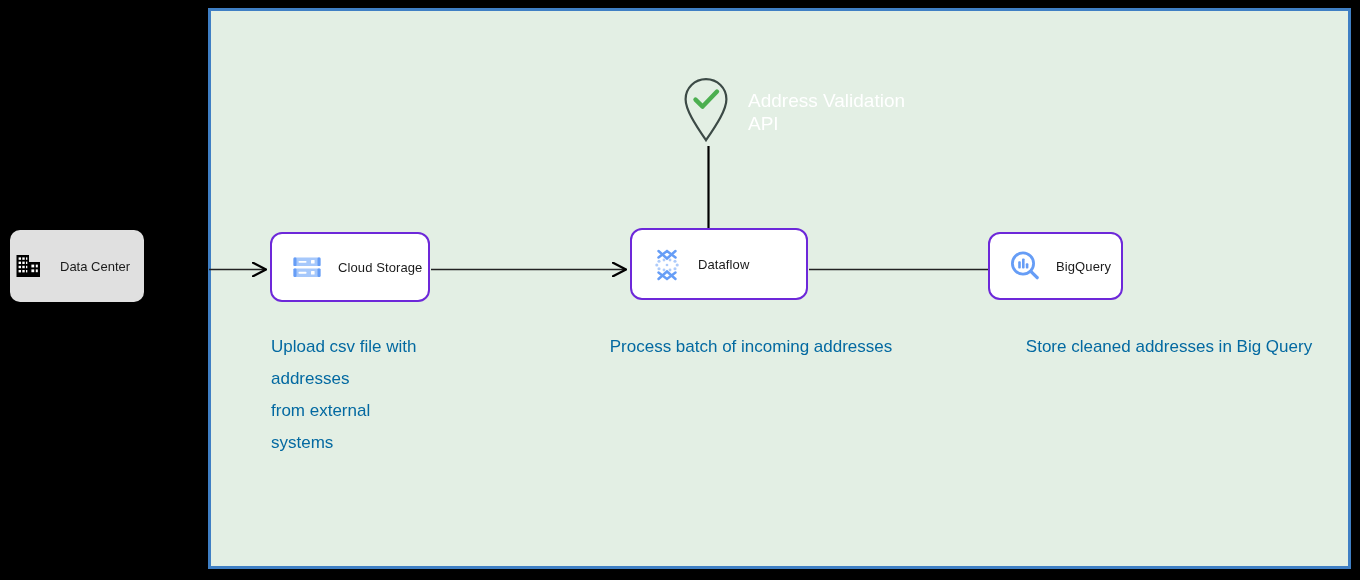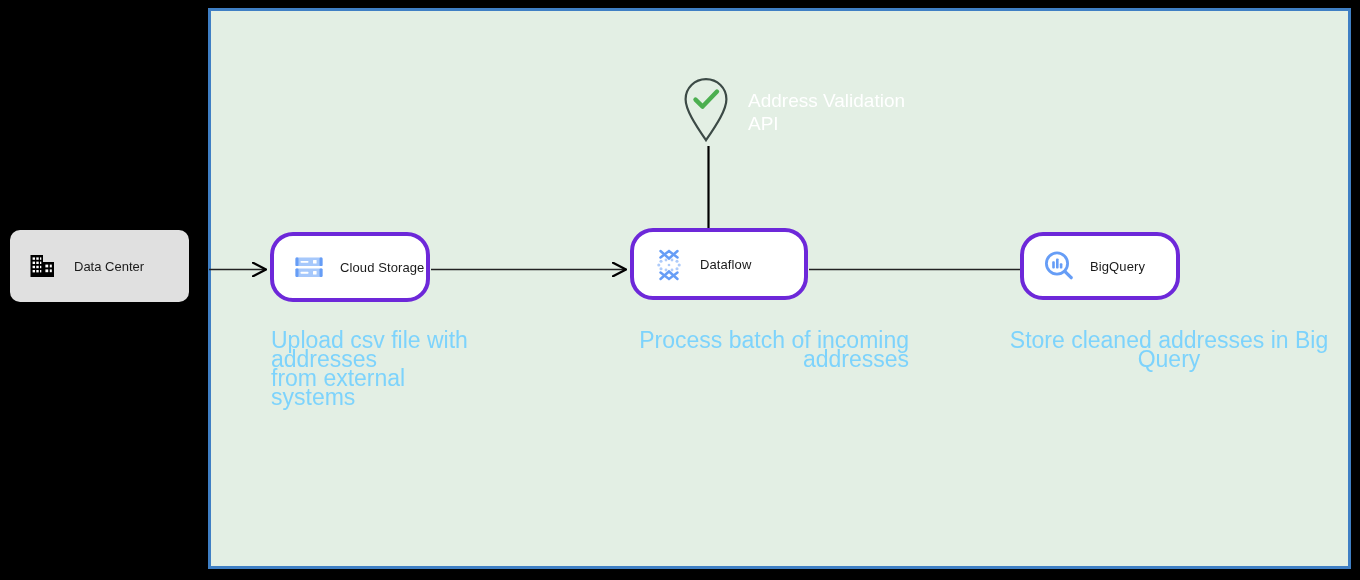--- a/index.html
+++ b/index.html
@@ -34,22 +34,22 @@
     height: 561px;
     background: #e3efe4;
     border: 3px solid #3f7fc4;
     box-sizing: border-box;
   }
 
   
   .node {
     position: absolute;
     background: #ffffff;
-    border: 4px solid #6d28d9;
-    border-radius: 23px;
+    border: 2px solid #6d28d9;
+    border-radius: 12px;
     box-sizing: border-box;
     display: flex;
     align-items: center;
     padding-left: 18px;
     gap: 14px;
   }
   .node .node-label {
     font-size: 13px;
     color: #1b1b1b;
     white-space: nowrap;
@@ -57,35 +57,35 @@
   }
   .node .node-icon {
     width: 34px;
     height: 34px;
     flex: 0 0 34px;
     display: block;
   }
 
   #node-cloud-storage { left: 270px; top: 232px; width: 160px; height: 70px; }
   #node-dataflow      { left: 630px; top: 228px; width: 178px; height: 72px; }
-  #node-bigquery      { left: 1020px; top: 232px; width: 160px; height: 68px; }
+  #node-bigquery      { left: 988px; top: 232px; width: 135px; height: 68px; }
 
   
   .ext-node {
     position: absolute;
     left: 10px;
     top: 230px;
-    width: 179px;
+    width: 134px;
     height: 72px;
     background: #e0e0e0;
     border-radius: 10px;
     box-sizing: border-box;
     display: flex;
     align-items: center;
-    padding-left: 18px;
+    padding-left: 4px;
     gap: 16px;
   }
   .ext-node .node-label {
     font-size: 13px;
     color: #1b1b1b;
     white-space: nowrap;
   }
   .ext-node .node-icon {
     width: 30px;
     height: 30px;
@@ -115,27 +115,27 @@
     font-size: 19px;
     line-height: 23px;
     color: #ffffff;
     white-space: pre-line;
     width: 220px;
   }
 
   
   .caption {
     position: absolute;
-    font-size: 23px;
-    line-height: 19px;
-    color: #7dd3fc;
+    font-size: 17px;
+    line-height: 32px;
+    color: #0369a1;
     white-space: pre-line;
   }
   #caption-storage  { left: 271px; top: 331px; width: 210px; text-align: left; }
-  #caption-dataflow { left: 569px; top: 331px; width: 340px; text-align: right; }
+  #caption-dataflow { left: 581px; top: 331px; width: 340px; text-align: center; }
   #caption-bigquery { left: 989px; top: 331px; width: 360px; text-align: center; }
 
   
   #connectors {
     position: absolute;
     left: 0; top: 0;
     width: 1360px;
     height: 580px;
     pointer-events: none;
   }

